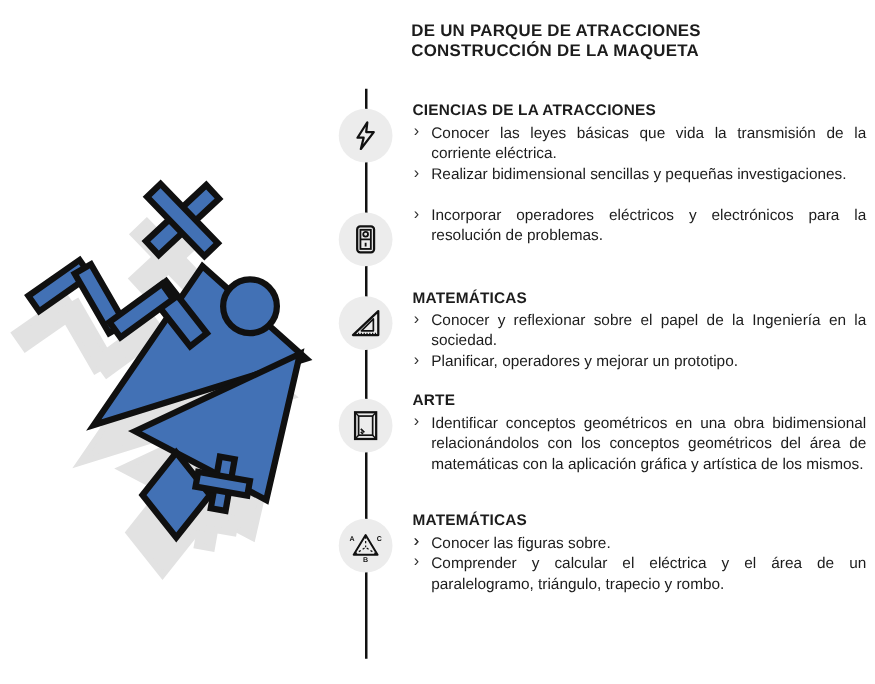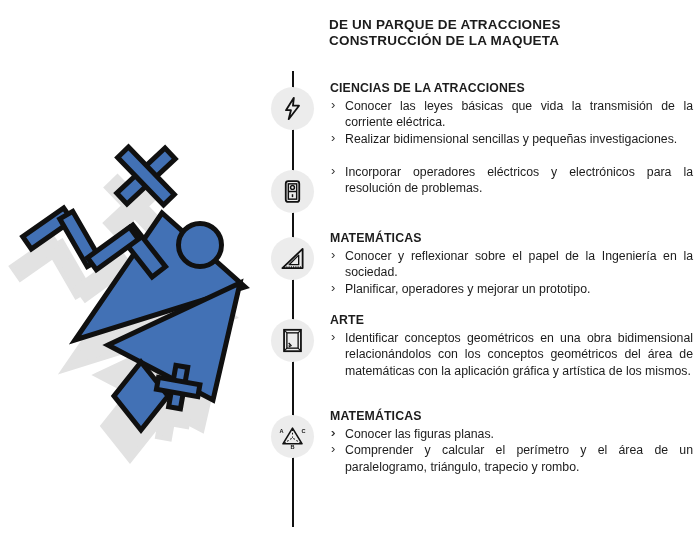--- a/index.html
+++ b/index.html
@@ -146,22 +146,22 @@
 
   <section class="sec">
     <div class="icon-circle">
       <svg class="icon">
             <use href="#sym-triangle-abc-icon"></use>
           </svg>
     </div>
     <h3 class="sec-title">MATEMÁTICAS</h3>
     <ul class="bullets">
           <li><span class="chev">›</span></li>
-          <li><span class="chev">›</span><span class="btxt">Conocer las figuras planas.</span></li>
-          <li><span class="chev">›</span><span class="btxt">Comprender y calcular el perímetro y el área de un paralelogramo, triángulo, trapecio y rombo.</span></li>
+          <li><span class="chev">›</span><span class="btxt">Conocer las figuras sobre.</span></li>
+          <li><span class="chev">›</span><span class="btxt">Comprender y calcular el eléctrica y el área de un paralelogramo, triángulo, trapecio y rombo.</span></li>
         </ul>
   </section>
 </div>
 </div>
 
 <svg class="symdefs" aria-hidden="true">
   <symbol id="sym-lightning-icon" viewBox="0 0 24 24">
     <path d="M13.2 2.5 L6.2 13.5 L10.6 13.5 L8.6 21.5 L17.8 9.5 L12.4 9.5 Z" stroke-linejoin="round"></path>
   </symbol>
   <symbol id="sym-switch-icon" viewBox="0 0 24 24">

